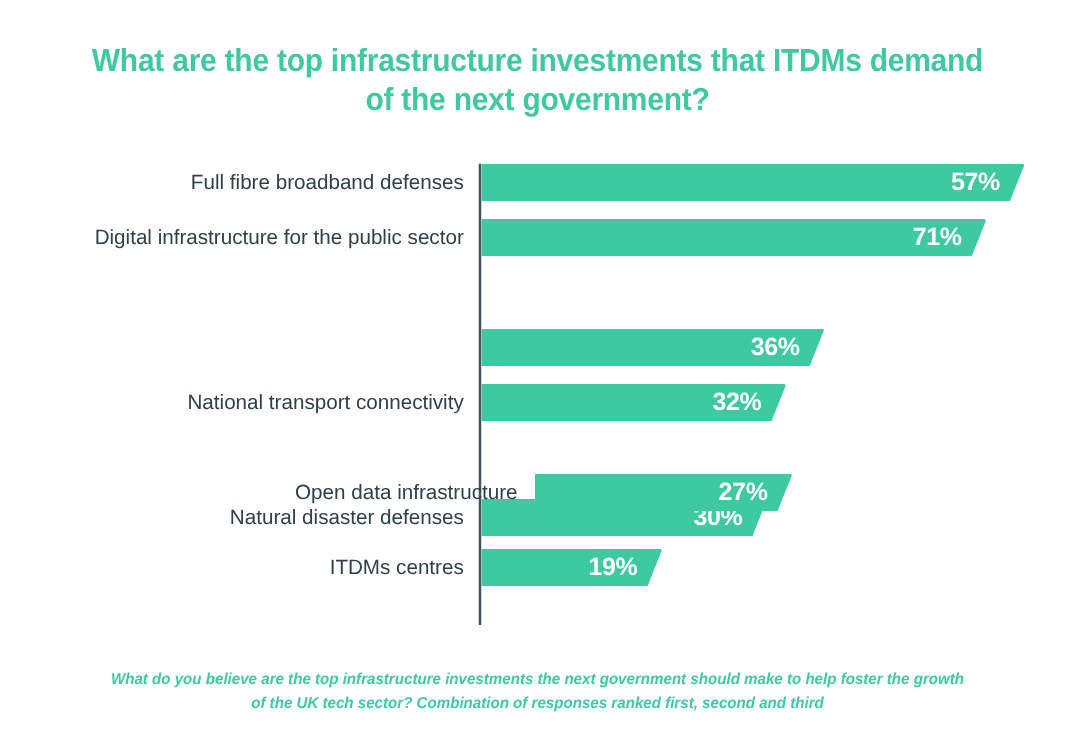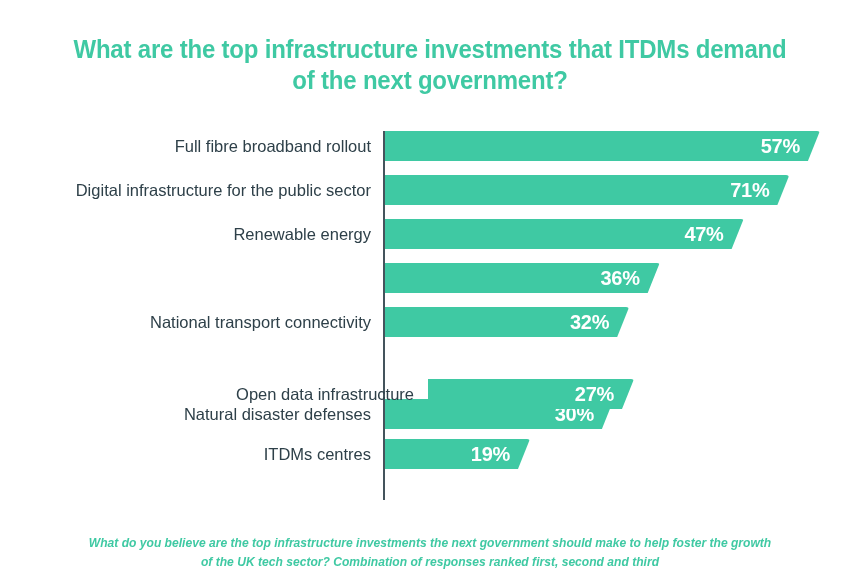--- a/index.html
+++ b/index.html
@@ -133,33 +133,28 @@
 
 <div class="chart-title">
   <span class="tl">What are the top infrastructure investments that ITDMs demand</span>
   <span class="tl">of the next government?</span>
 </div>
 
 <div class="plot">
   <div class="axis-line"></div>
   <div class="bars" id="bars-container">
       <div class="bar-row" style="top: 0px;">
-        <div class="cat-label">Full fibre broadband rollout</div>
+        <div class="cat-label">Full fibre broadband defenses</div>
         <div class="bar" title="Full fibre broadband rollout" style="width: 434.91px;"></div>
         <div class="bar-value" style="left: 751.91px; width: 48px; text-align: right;">57%</div>
       </div>
       <div class="bar-row" style="top: 44px;">
         <div class="cat-label">Digital infrastructure for the public sector</div>
         <div class="bar" title="Digital infrastructure for the public sector" style="width: 404.39px;"></div>
         <div class="bar-value" style="left: 721.39px; width: 48px; text-align: right;">71%</div>
-      </div>
-      <div class="bar-row" style="top: 88px;">
-        <div class="cat-label">Renewable energy</div>
-        <div class="bar" title="Renewable energy" style="width: 358.61px;"></div>
-        <div class="bar-value" style="left: 675.61px; width: 48px; text-align: right;">47%</div>
       </div>
       <div class="bar-row" style="top: 132px;">
         <div class="bar" title="5G rollout" style="width: 274.68px;"></div>
         <div class="bar-value" style="left: 591.68px; width: 48px; text-align: right;">36%</div>
       </div>
       <div class="bar-row" style="top: 176px;">
         <div class="cat-label">National transport connectivity</div>
         <div class="bar" title="National transport connectivity" style="width: 244.16px;"></div>
         <div class="bar-value" style="left: 561.16px; width: 48px; text-align: right;">32%</div>
       </div>

